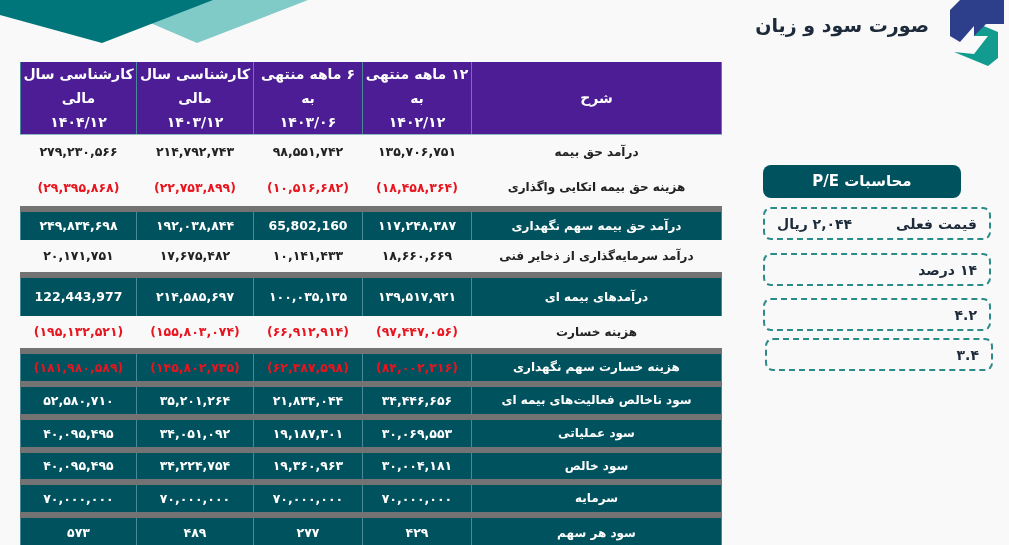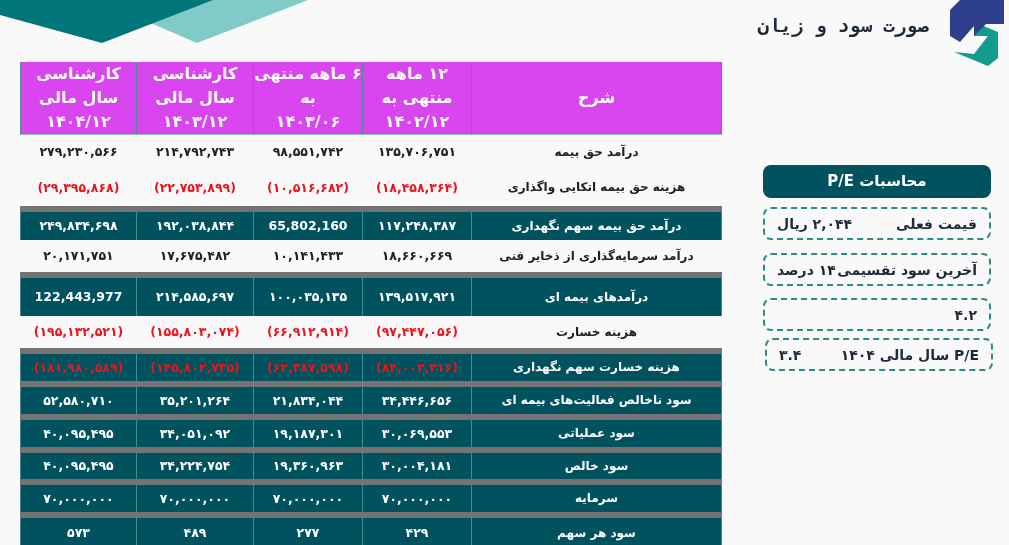--- a/index.html
+++ b/index.html
@@ -5,39 +5,39 @@
   html, body { margin:0; padding:0; }
   body {
     width:1009px; height:545px; overflow:hidden; position:relative;
     background:#f9f9f9;
     font-family:"DejaVu Sans", "Liberation Sans", sans-serif;
   }
   .deco { position:absolute; left:0; top:0; width:330px; height:50px; }
   .logo { position:absolute; left:944px; top:0; width:60px; height:66px; }
   .title {
     position:absolute; right:80px; top:14px; direction:rtl;
-    font-size:19px; font-weight:bold; color:#1d2a3a;font-family:Liberation Mono, monospace;
+    font-size:19px; font-weight:bold; color:#1d2a3a;
   }
   table.fin {
     position:absolute; left:20px; top:62px; width:701px;
     border-collapse:collapse; direction:rtl; table-layout:fixed;
   }
   table.fin td, table.fin th {
     text-align:center; padding:0; font-size:12.5px; font-weight:bold;
     border-left:1px solid #4a8a96; border-right:1px solid #4a8a96;
   }
   table.fin th {
-    background:#d946ef; color:#ffffff; height:65px; line-height:24px;
-    font-size:16px; border-bottom:1px solid #8fb9bf;
+    background:#4c1d95; color:#ffffff; height:65px; line-height:24px;
+    font-size:14px; border-bottom:1px solid #8fb9bf;
   }
   table.fin tr.light td { background:#f9f9f9; color:#222; border-left-color:#f9f9f9; border-right-color:#f9f9f9; }
   table.fin tr.dark td { background:#00525e; color:#ffffff; border-top:6px solid #737373; }
   table.fin td.neg { color:#e8141e !important; }
   table.fin td.label { font-size:12px; }
-  .pe-box { position:absolute; left:763px; top:165px; width:228px; }
+  .pe-box { position:absolute; left:763px; top:165px; width:198px; }
   .pe-head {
     background:#00525e; color:#fff; border-radius:8px; height:33px; line-height:33px;
     text-align:center; font-size:15px; font-weight:bold; direction:rtl;
   }
   .pe-item {
     position:absolute; border:2px dashed #2a8b88; border-radius:8px;
     height:33px; display:flex; align-items:center; justify-content:space-between;
     direction:rtl; padding:0 12px; box-sizing:border-box; font-size:14px; font-weight:bold; color:#1d2a3a;
   }
 </style>
@@ -175,22 +175,20 @@
 </table>
 
 <div class="pe-box">
   <div class="pe-head">محاسبات P/E</div>
 </div>
 <div class="pe-item" style="left:763px;top:207px;width:228px;">
   <span>قیمت فعلی</span>
   <span>۲,۰۴۴ ریال</span>
 </div>
 <div class="pe-item" style="left:763px;top:253px;width:228px;">
-  <span>آخرین سود تقسیمی</span>
   <span>۱۴ درصد</span>
 </div>
 <div class="pe-item" style="left:763px;top:298px;width:228px;">
   <span>۴.۲</span>
 </div>
 <div class="pe-item" style="left:765px;top:338px;width:228px;">
-  <span>P/E سال مالی ۱۴۰۴</span>
   <span>۳.۴</span>
 </div>
 
 </body></html>

